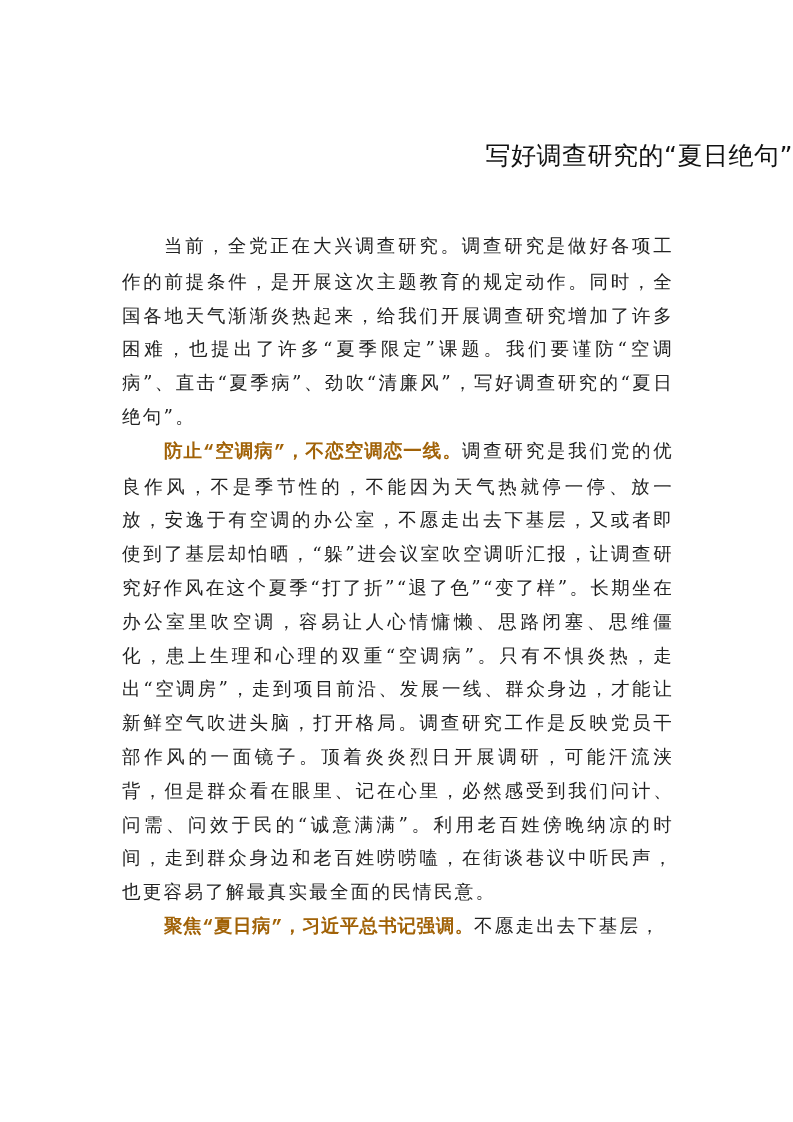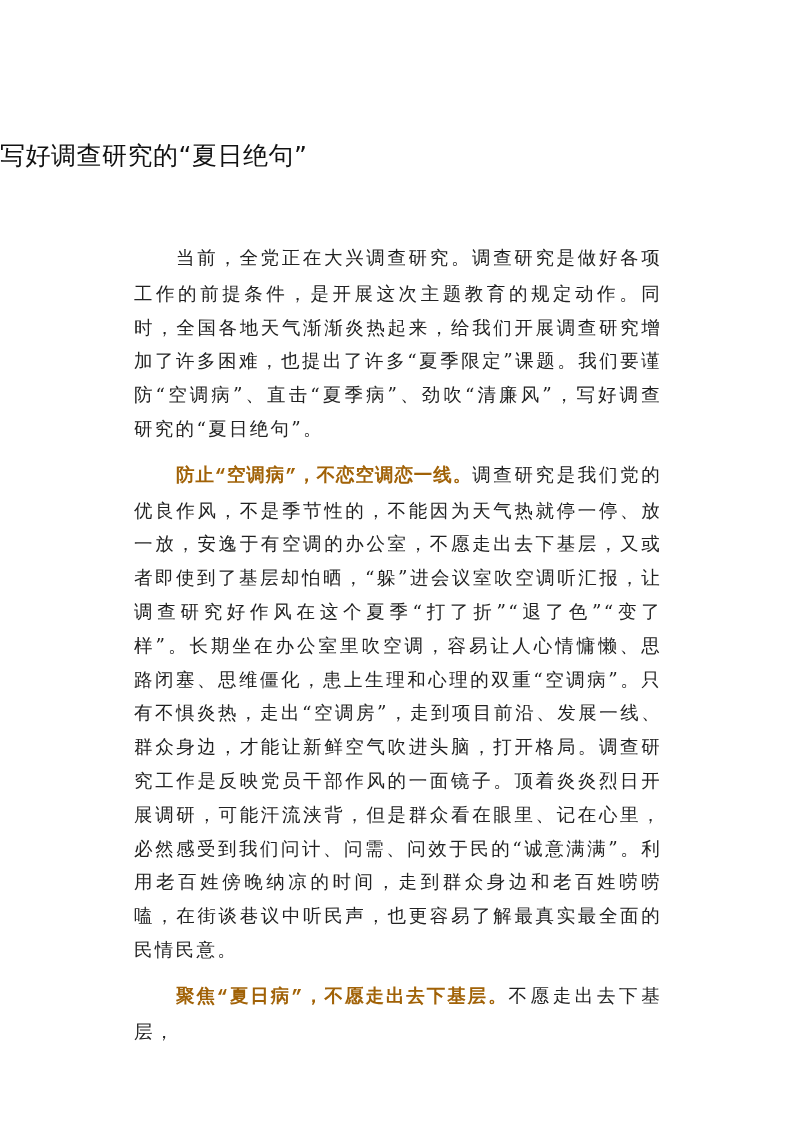--- a/index.html
+++ b/index.html
@@ -19,42 +19,42 @@
     left: 0; top: 0;
     width: 793px;
     height: 1122px;
     background: #ffffff;
   }
   .title {
     position: absolute;
     top: 140px;
     left: 0;
     width: 793px;
-    text-align: left;
+    text-align: right;
     font-family: "DejaVu Sans", "Liberation Sans", sans-serif;
     font-size: 25px;
     line-height: 32px;
     color: #111;
     letter-spacing: 0.5px;
   }
   .body {
     position: absolute;
     top: 229px;
     left: 122px;
     width: 552px;
     font-family: "DejaVu Serif", "Liberation Serif", serif;
     font-size: 18.5px;
     line-height: 33.8px;
     color: #222;
     text-align: justify;
     text-justify: inter-character;
     letter-spacing: 2.3px;
   }
   .para {
-    margin: 12px;
+    margin: 0;
     text-indent: 42px;
   }
   .lead {
     font-family: Liberation Mono, monospace;
     font-weight: bold;
     color: #a16207;
     letter-spacing: 0.6px;
   }
 </style>
 </head>
@@ -64,16 +64,16 @@
   <div class="title">写好调查研究的“夏日绝句”</div>
 
   <div class="body">
     <p class="para">
       <span class="lead"></span><span>当前，全党正在大兴调查研究。调查研究是做好各项工作的前提条件，是开展这次主题教育的规定动作。同时，全国各地天气渐渐炎热起来，给我们开展调查研究增加了许多困难，也提出了许多“夏季限定”课题。我们要谨防“空调病”、直击“夏季病”、劲吹“清廉风”，写好调查研究的“夏日绝句”。</span>
     </p>
     <p class="para">
       <span class="lead">防止“空调病”，不恋空调恋一线。</span><span>调查研究是我们党的优良作风，不是季节性的，不能因为天气热就停一停、放一放，安逸于有空调的办公室，不愿走出去下基层，又或者即使到了基层却怕晒，“躲”进会议室吹空调听汇报，让调查研究好作风在这个夏季“打了折”“退了色”“变了样”。长期坐在办公室里吹空调，容易让人心情慵懒、思路闭塞、思维僵化，患上生理和心理的双重“空调病”。只有不惧炎热，走出“空调房”，走到项目前沿、发展一线、群众身边，才能让新鲜空气吹进头脑，打开格局。调查研究工作是反映党员干部作风的一面镜子。顶着炎炎烈日开展调研，可能汗流浃背，但是群众看在眼里、记在心里，必然感受到我们问计、问需、问效于民的“诚意满满”。利用老百姓傍晚纳凉的时间，走到群众身边和老百姓唠唠嗑，在街谈巷议中听民声，也更容易了解最真实最全面的民情民意。</span>
     </p>
     <p class="para">
-      <span class="lead">聚焦“夏日病”，不愿走出去下基层。</span><span>不愿走出去下基层，</span>
+      <span class="lead">聚焦“夏日病”，习近平总书记强调。</span><span>不愿走出去下基层，</span>
     </p>
   </div>
 </div>
 
 </body></html>

